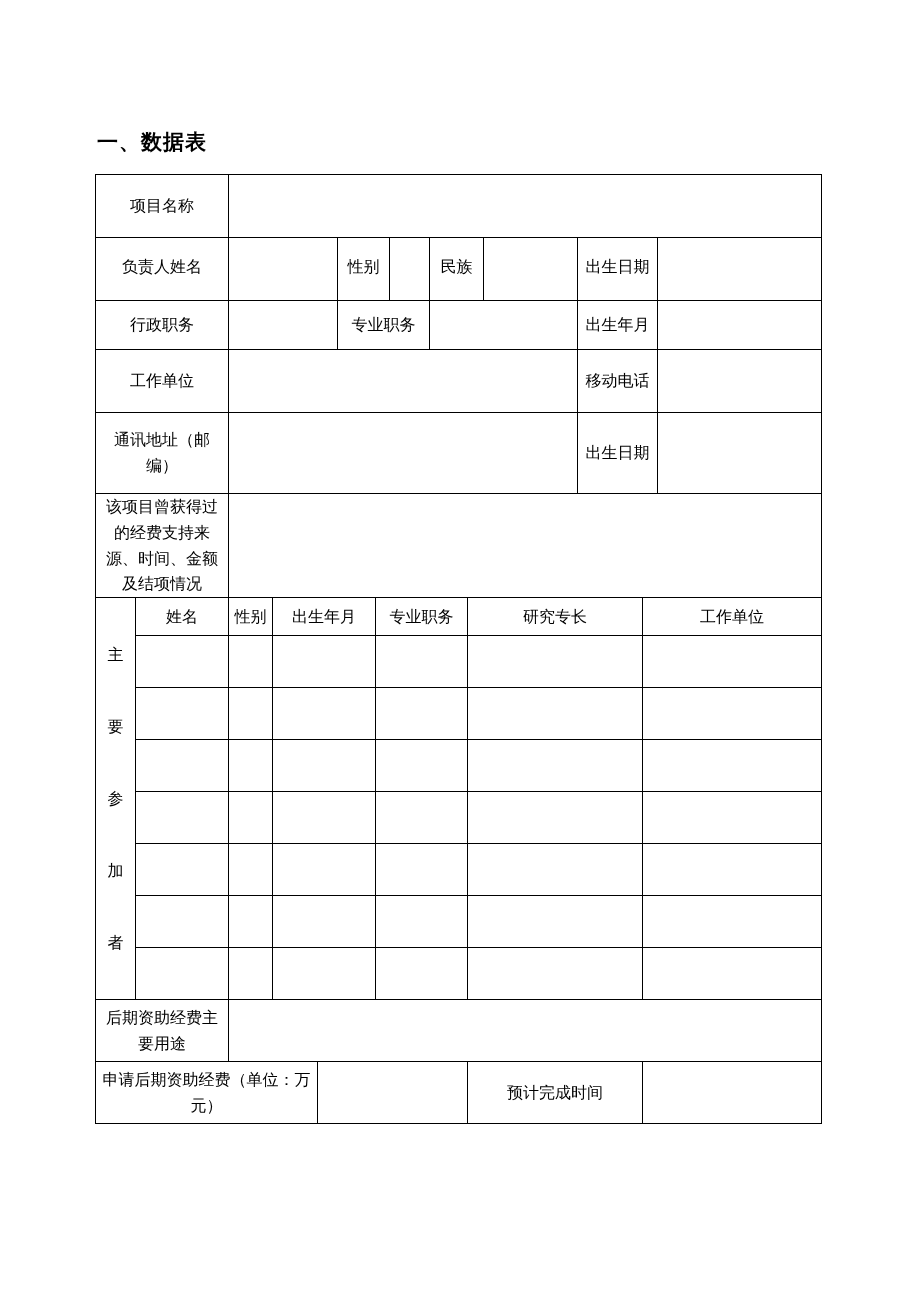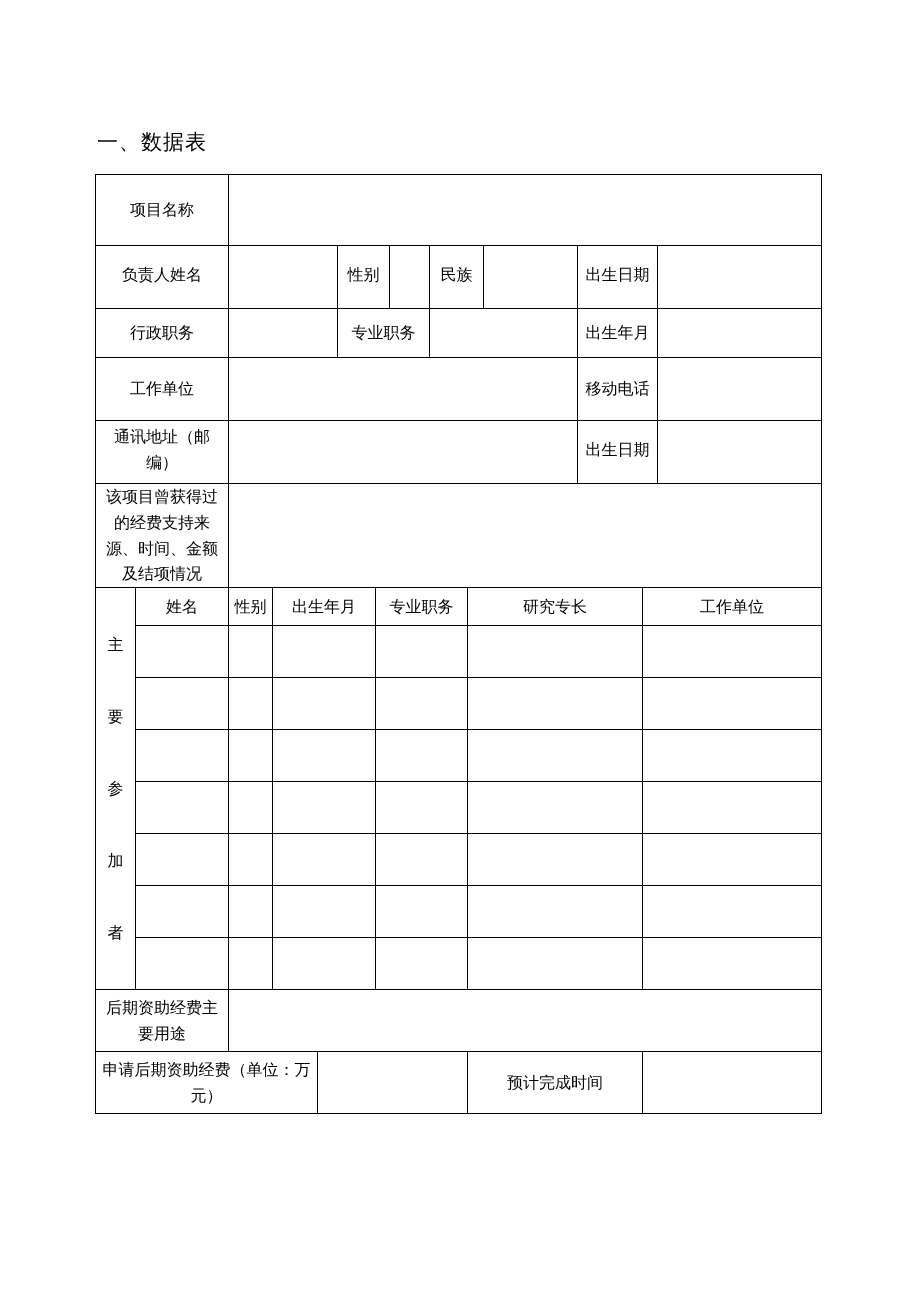--- a/index.html
+++ b/index.html
@@ -12,43 +12,43 @@
   }
   .page {
     width: 920px;
     min-height: 1301px;
     box-sizing: border-box;
     padding: 128px 95px 0 95px;
   }
   .section-title {
     font-size: 21px;
     margin: 0 0 18px 2px;
-    font-weight: normal;
+    font-weight: bold;
     letter-spacing: 1px;
   }
   table.form {
     border-collapse: collapse;
     width: 726px;
     table-layout: fixed;
   }
   table.form td {
     border: 1px solid #000;
     padding: 0 4px;
     vertical-align: middle;
     word-break: break-word;
     line-height: 1.6;
   }
   .center { text-align: center; }
   .left { text-align: center; }
   
-  .h1 { height: 71px; }
+  .h1 { height: 63px; }
   .h2 { height: 63px; font-family: Liberation Mono, monospace; }
   .h3 { height: 49px; }
   .h4 { height: 63px; }
-  .h5 { height: 63px; font-family: Liberation Mono, monospace; }
+  .h5 { height: 81px; }
   .h6 { height: 104px; }
   .hh { height: 38px; } 
   .hr { height: 52px; } 
   .h8 { height: 62px; }
   .h9 { height: 62px; }
   .vcol {
     line-height: 2.0;
   }
 </style>
 </head>

